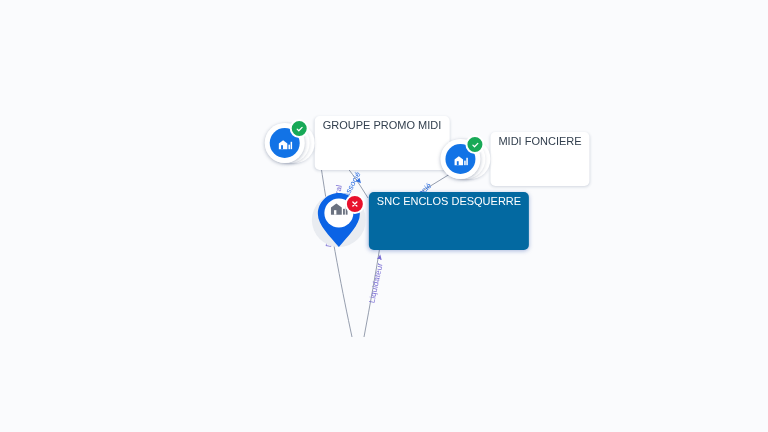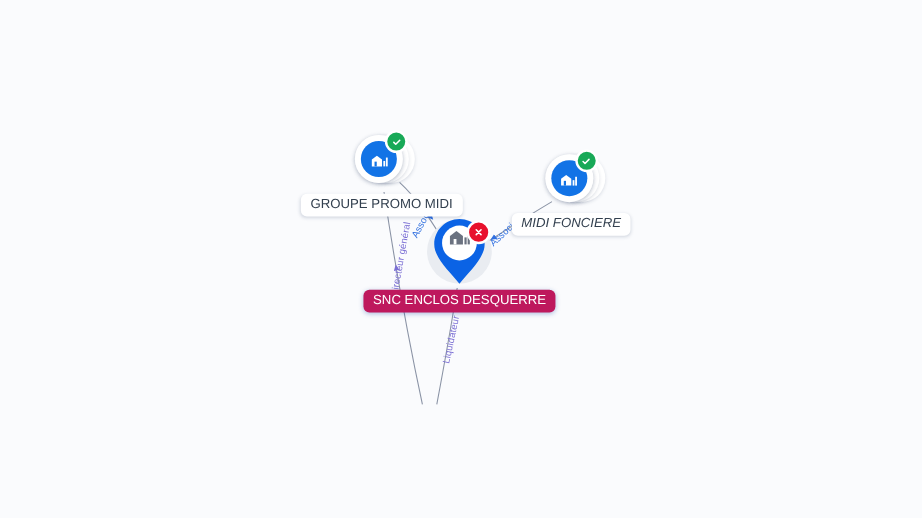--- a/index.html
+++ b/index.html
@@ -27,22 +27,22 @@
     width: 768px;
     height: 432px;
     pointer-events: none;
   }
 
   
   .node {
     position: absolute;
     transform: translate(-50%, -50%);
     display: flex;
-    flex-direction: column;
-    align-items: center;
+    flex-direction: row;
+    margin-left: 36px;
   }
   .node-art {
     position: relative;
     width: 56px;
     height: 56px;
     display: flex;
     align-items: center;
     justify-content: center;
   }
 
@@ -126,21 +126,21 @@
     padding: 3px 8px;
     border-radius: 5px;
     background: #ffffff;
     color: #33404f;
     font-size: 11px;
     line-height: 13px;
     white-space: nowrap;
     box-shadow: 0 1px 3px rgba(30,50,90,0.18);
   }
   .node-label.focus {
-    background: #be185d;
+    background: #0369a1;
     color: #ffffff;
     font-weight: 400;
     box-shadow: 0 1px 4px rgba(20,60,160,0.35);
   }
 
   
   .edge-label {
     position: absolute;
     font-size: 8px;
     line-height: 9px;
@@ -205,21 +205,21 @@
       </div>
       <div class="badge ok" style="left:31px; top:5px;">
         <svg width="8" height="8" viewBox="0 0 12 12">
           <path d="M2.2 6.2 L4.6 8.6 L9.6 3.5" fill="none" stroke="#ffffff" stroke-width="1.9" stroke-linecap="round" stroke-linejoin="round"></path>
         </svg>
       </div>
     </div>
     <div class="node-label">GROUPE PROMO MIDI</div>
   </div>
 
-  <div class="node" style="left:476px; top:158px;font-style:italic;">
+  <div class="node" style="left:476px; top:158px;">
     <div class="node-art">
       <div class="stack s1"></div>
       <div class="stack s2"></div>
       <div class="stack s3"></div>
       <div class="disc" style="position:absolute; left:6px; top:9px;">
         <div class="disc-inner company">
           <svg width="17" height="17" viewBox="0 0 24 24">
             <path d="M3 20 L3 12 L9 7.5 L15 12 L15 20 Z" fill="#ffffff"></path>
             <rect x="6.2" y="14.4" width="2.6" height="5.6" fill="#1273e6"></rect>
             <rect x="16.6" y="13.6" width="2.1" height="6.4" fill="#ffffff"></rect>

